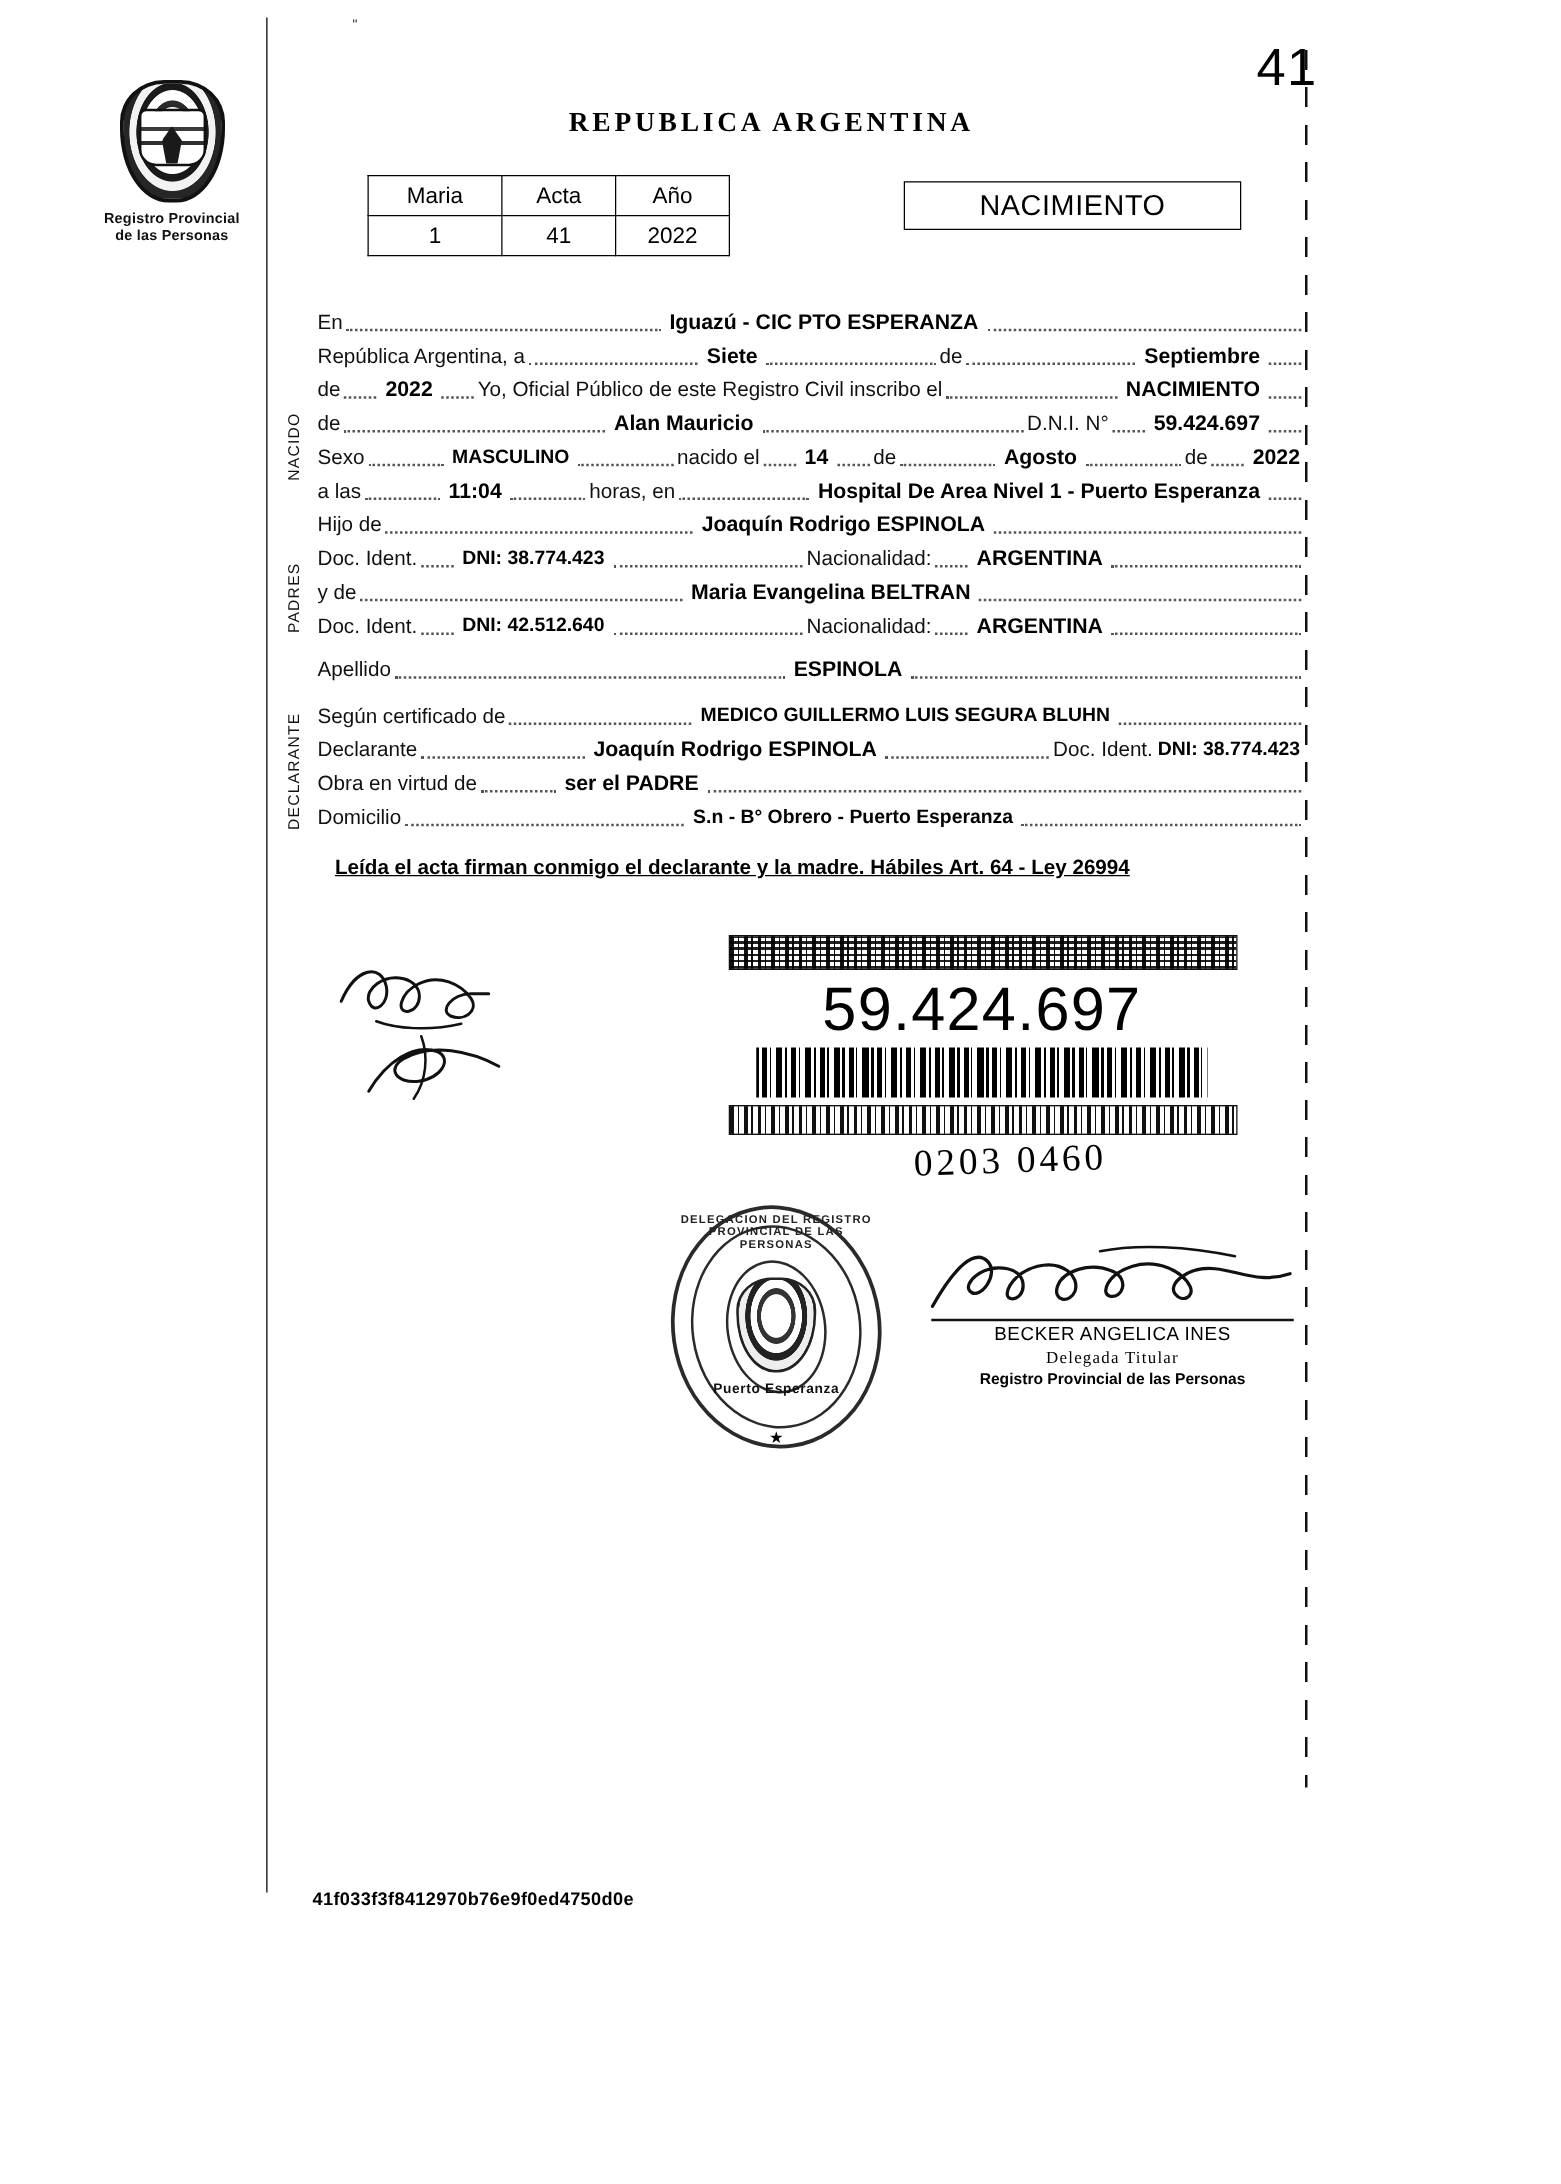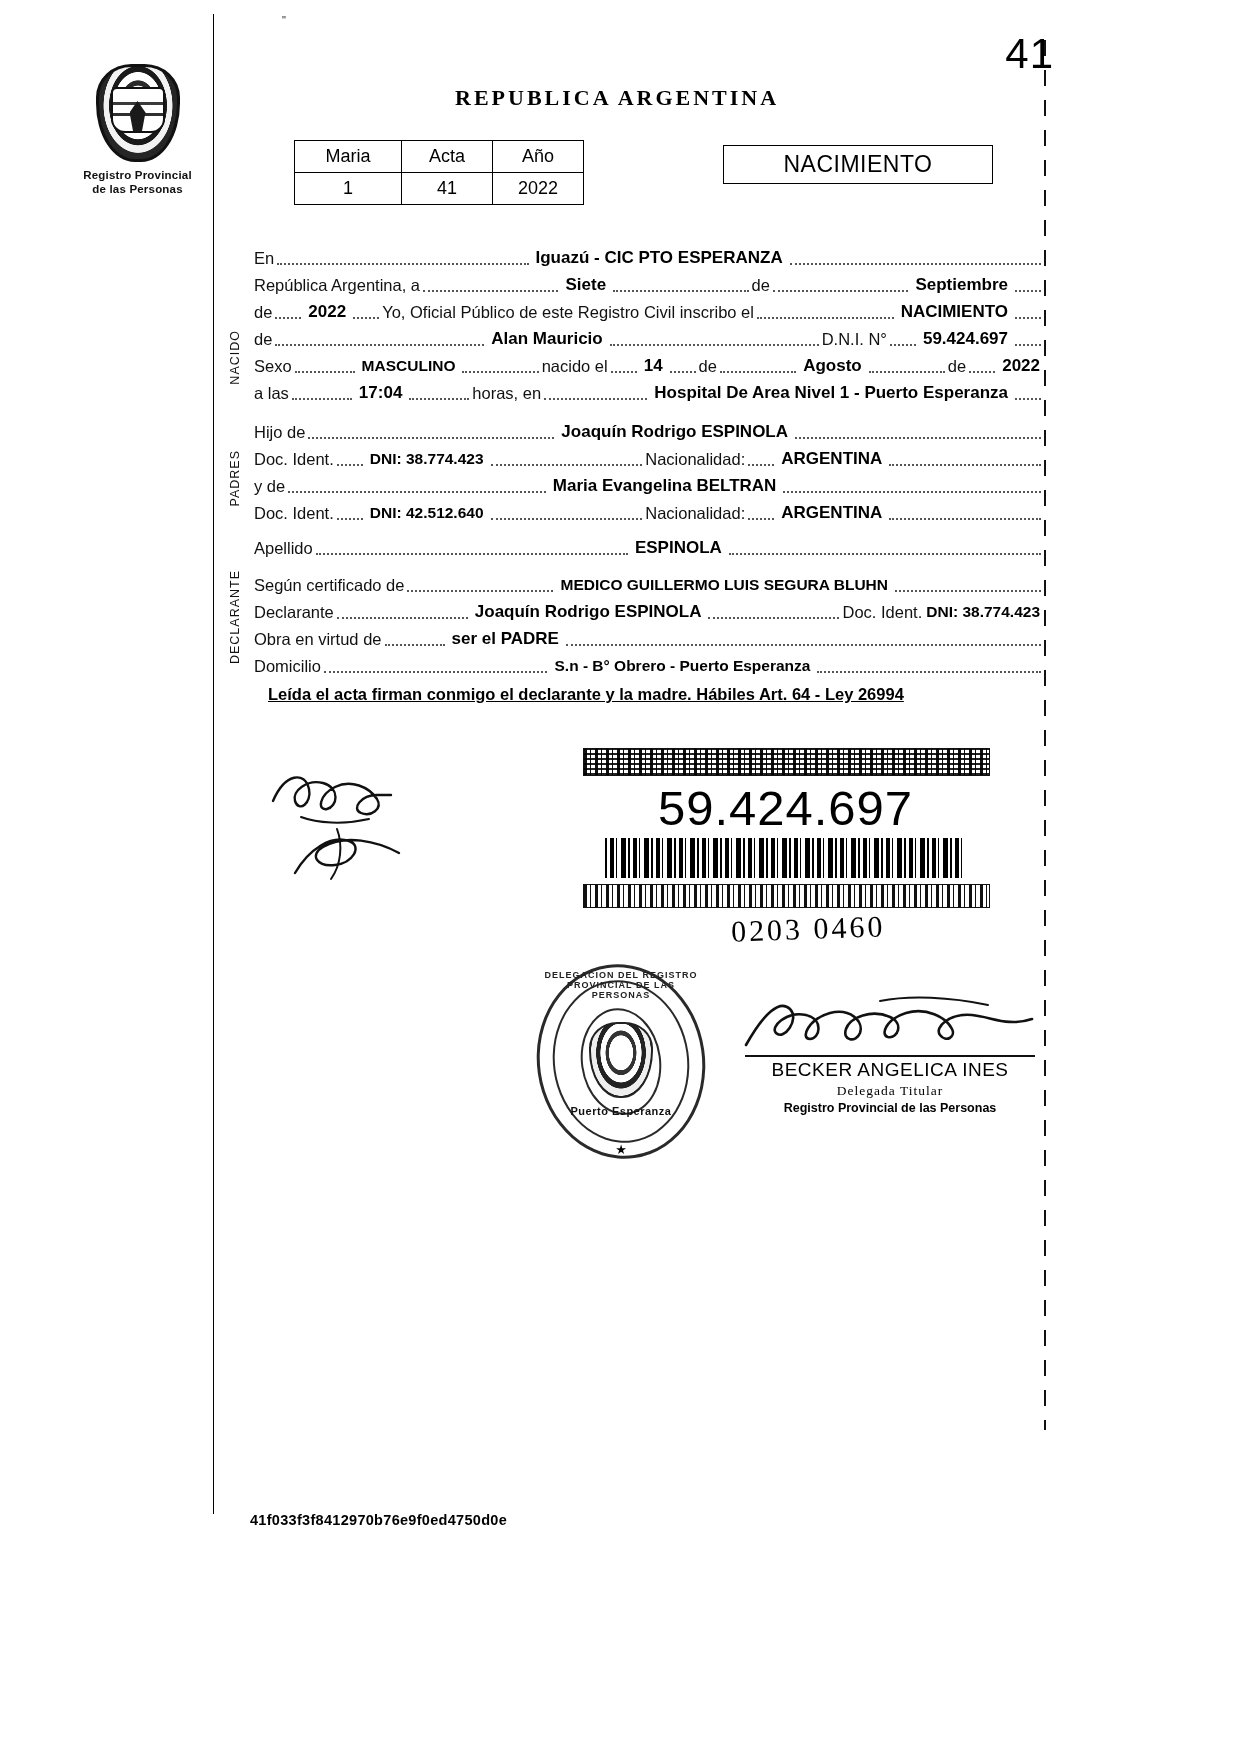--- a/index.html
+++ b/index.html
@@ -338,21 +338,21 @@
     width: 300px;
     text-align: center;
   }
   .officer .sig-area { height: 70px; position: relative; }
   .officer .rule {
     border-bottom: 2px solid #111;
     width: 290px;
     margin: 0 auto;
   }
   .officer .name {
-    font-size: 19px;
+    font-size: 15px;
     letter-spacing: .5px;
     margin-top: 2px;
   }
   .officer .role {
     font-size: 13.5px;
     font-family: "Liberation Serif", serif;
     letter-spacing: 1px;
     margin-top: 2px;
   }
   .officer .org {
@@ -471,29 +471,29 @@
       <span class="fill">Agosto</span>
       <span class="dots"></span>
       <span class="lbl">de</span>
       <span class="dots d-xs"></span>
       <span class="fill">2022</span>
     </div>
 
     <div class="line">
       <span class="lbl">a las</span>
       <span class="dots d-s"></span>
-      <span class="fill">17:04</span>
+      <span class="fill">11:04</span>
       <span class="dots d-s"></span>
       <span class="lbl">horas, en</span>
       <span class="dots"></span>
       <span class="fill">Hospital De Area Nivel 1 - Puerto Esperanza</span>
       <span class="dots d-xs"></span>
     </div>
 
-    <div class="line" style="margin-top:12px;">
+    <div class="line" style="margin-top:0;">
       <span class="lbl">Hijo de</span>
       <span class="dots"></span>
       <span class="fill">Joaquín Rodrigo ESPINOLA</span>
       <span class="dots"></span>
     </div>
 
     <div class="line">
       <span class="lbl">Doc. Ident.</span>
       <span class="dots d-xs"></span>
       <span class="fill small">DNI: 38.774.423</span>

